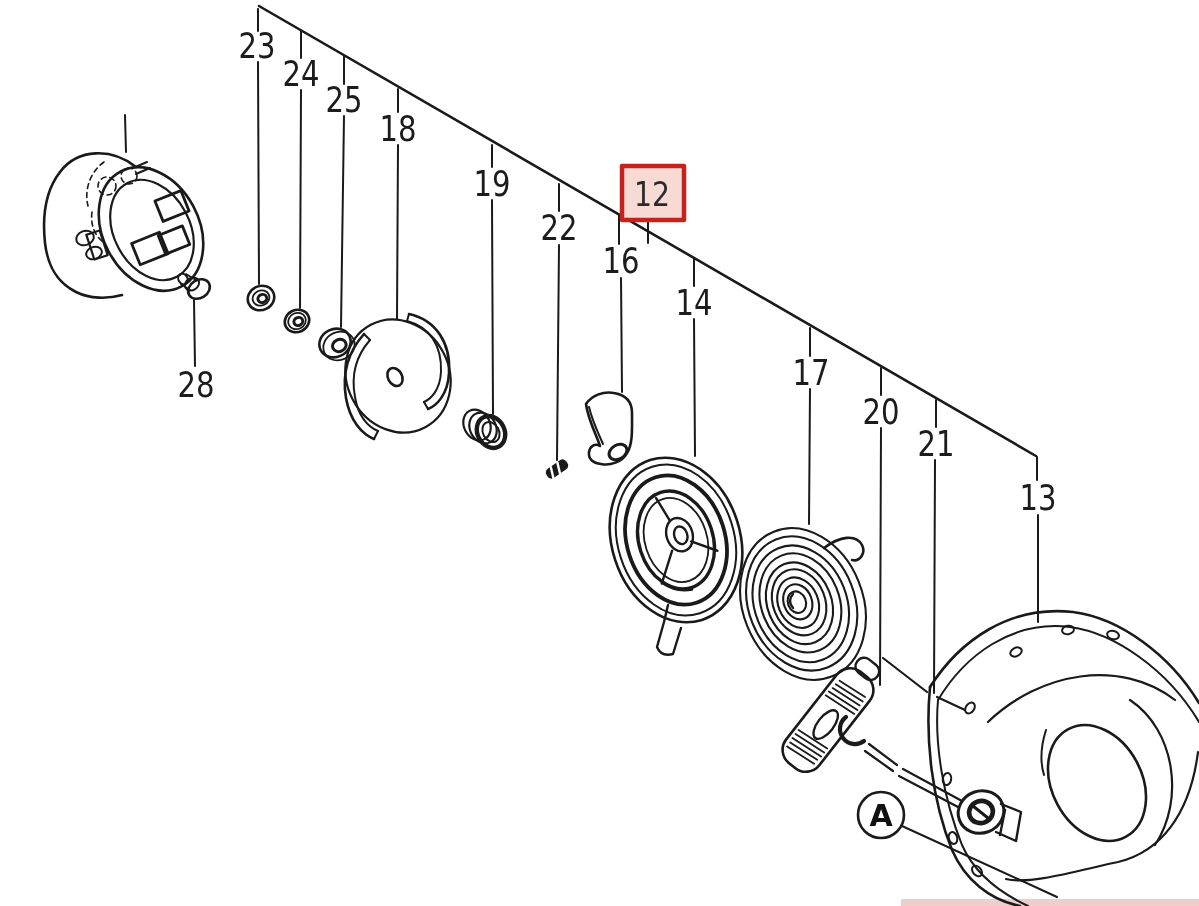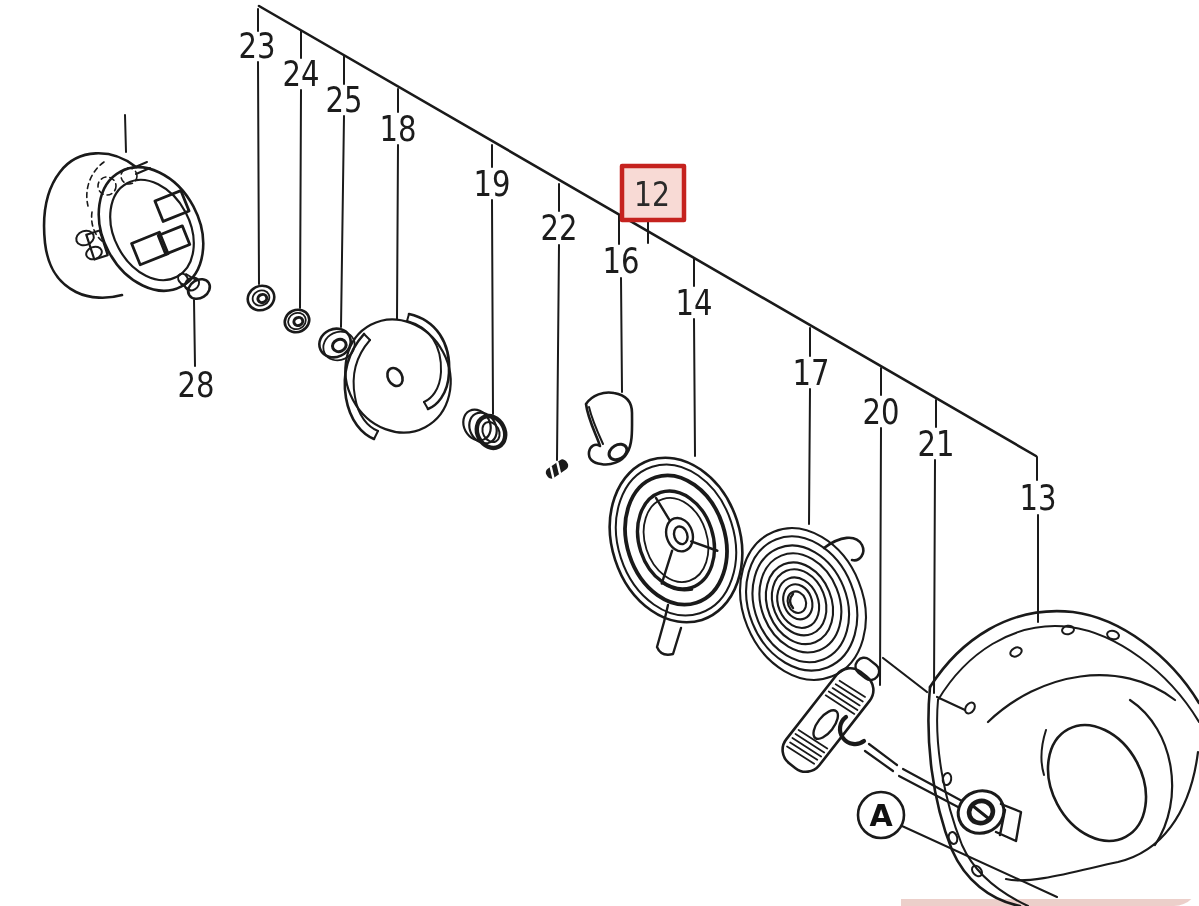--- a/index.html
+++ b/index.html
@@ -1,16 +1,16 @@
 <!DOCTYPE html>
 <html><head>
 <meta charset="utf-8">
 <style>
   html,body{margin:0;padding:0;background:#ffffff;}
-  .stage{position:relative;width:1199px;height:906px;background:#fff;overflow:hidden;border-radius:25px;}
+  .stage{position:relative;width:1199px;height:906px;background:#fff;overflow:hidden;}
   svg{display:block;}
   .num-label{font-family:"DejaVu Sans",sans-serif;font-size:35px;fill:#1c1c1c;text-anchor:middle;}
   .view-label{font-family:"DejaVu Sans",sans-serif;font-size:30px;font-weight:bold;fill:#111;text-anchor:middle;}
   .hl-label{font-family:"DejaVu Sans",sans-serif;font-size:34px;fill:#2a2a2a;text-anchor:middle;}
   path,ellipse,circle,line,rect.part{vector-effect:none;}
 </style>
 </head>
 <body>
 
 <div class="stage">

